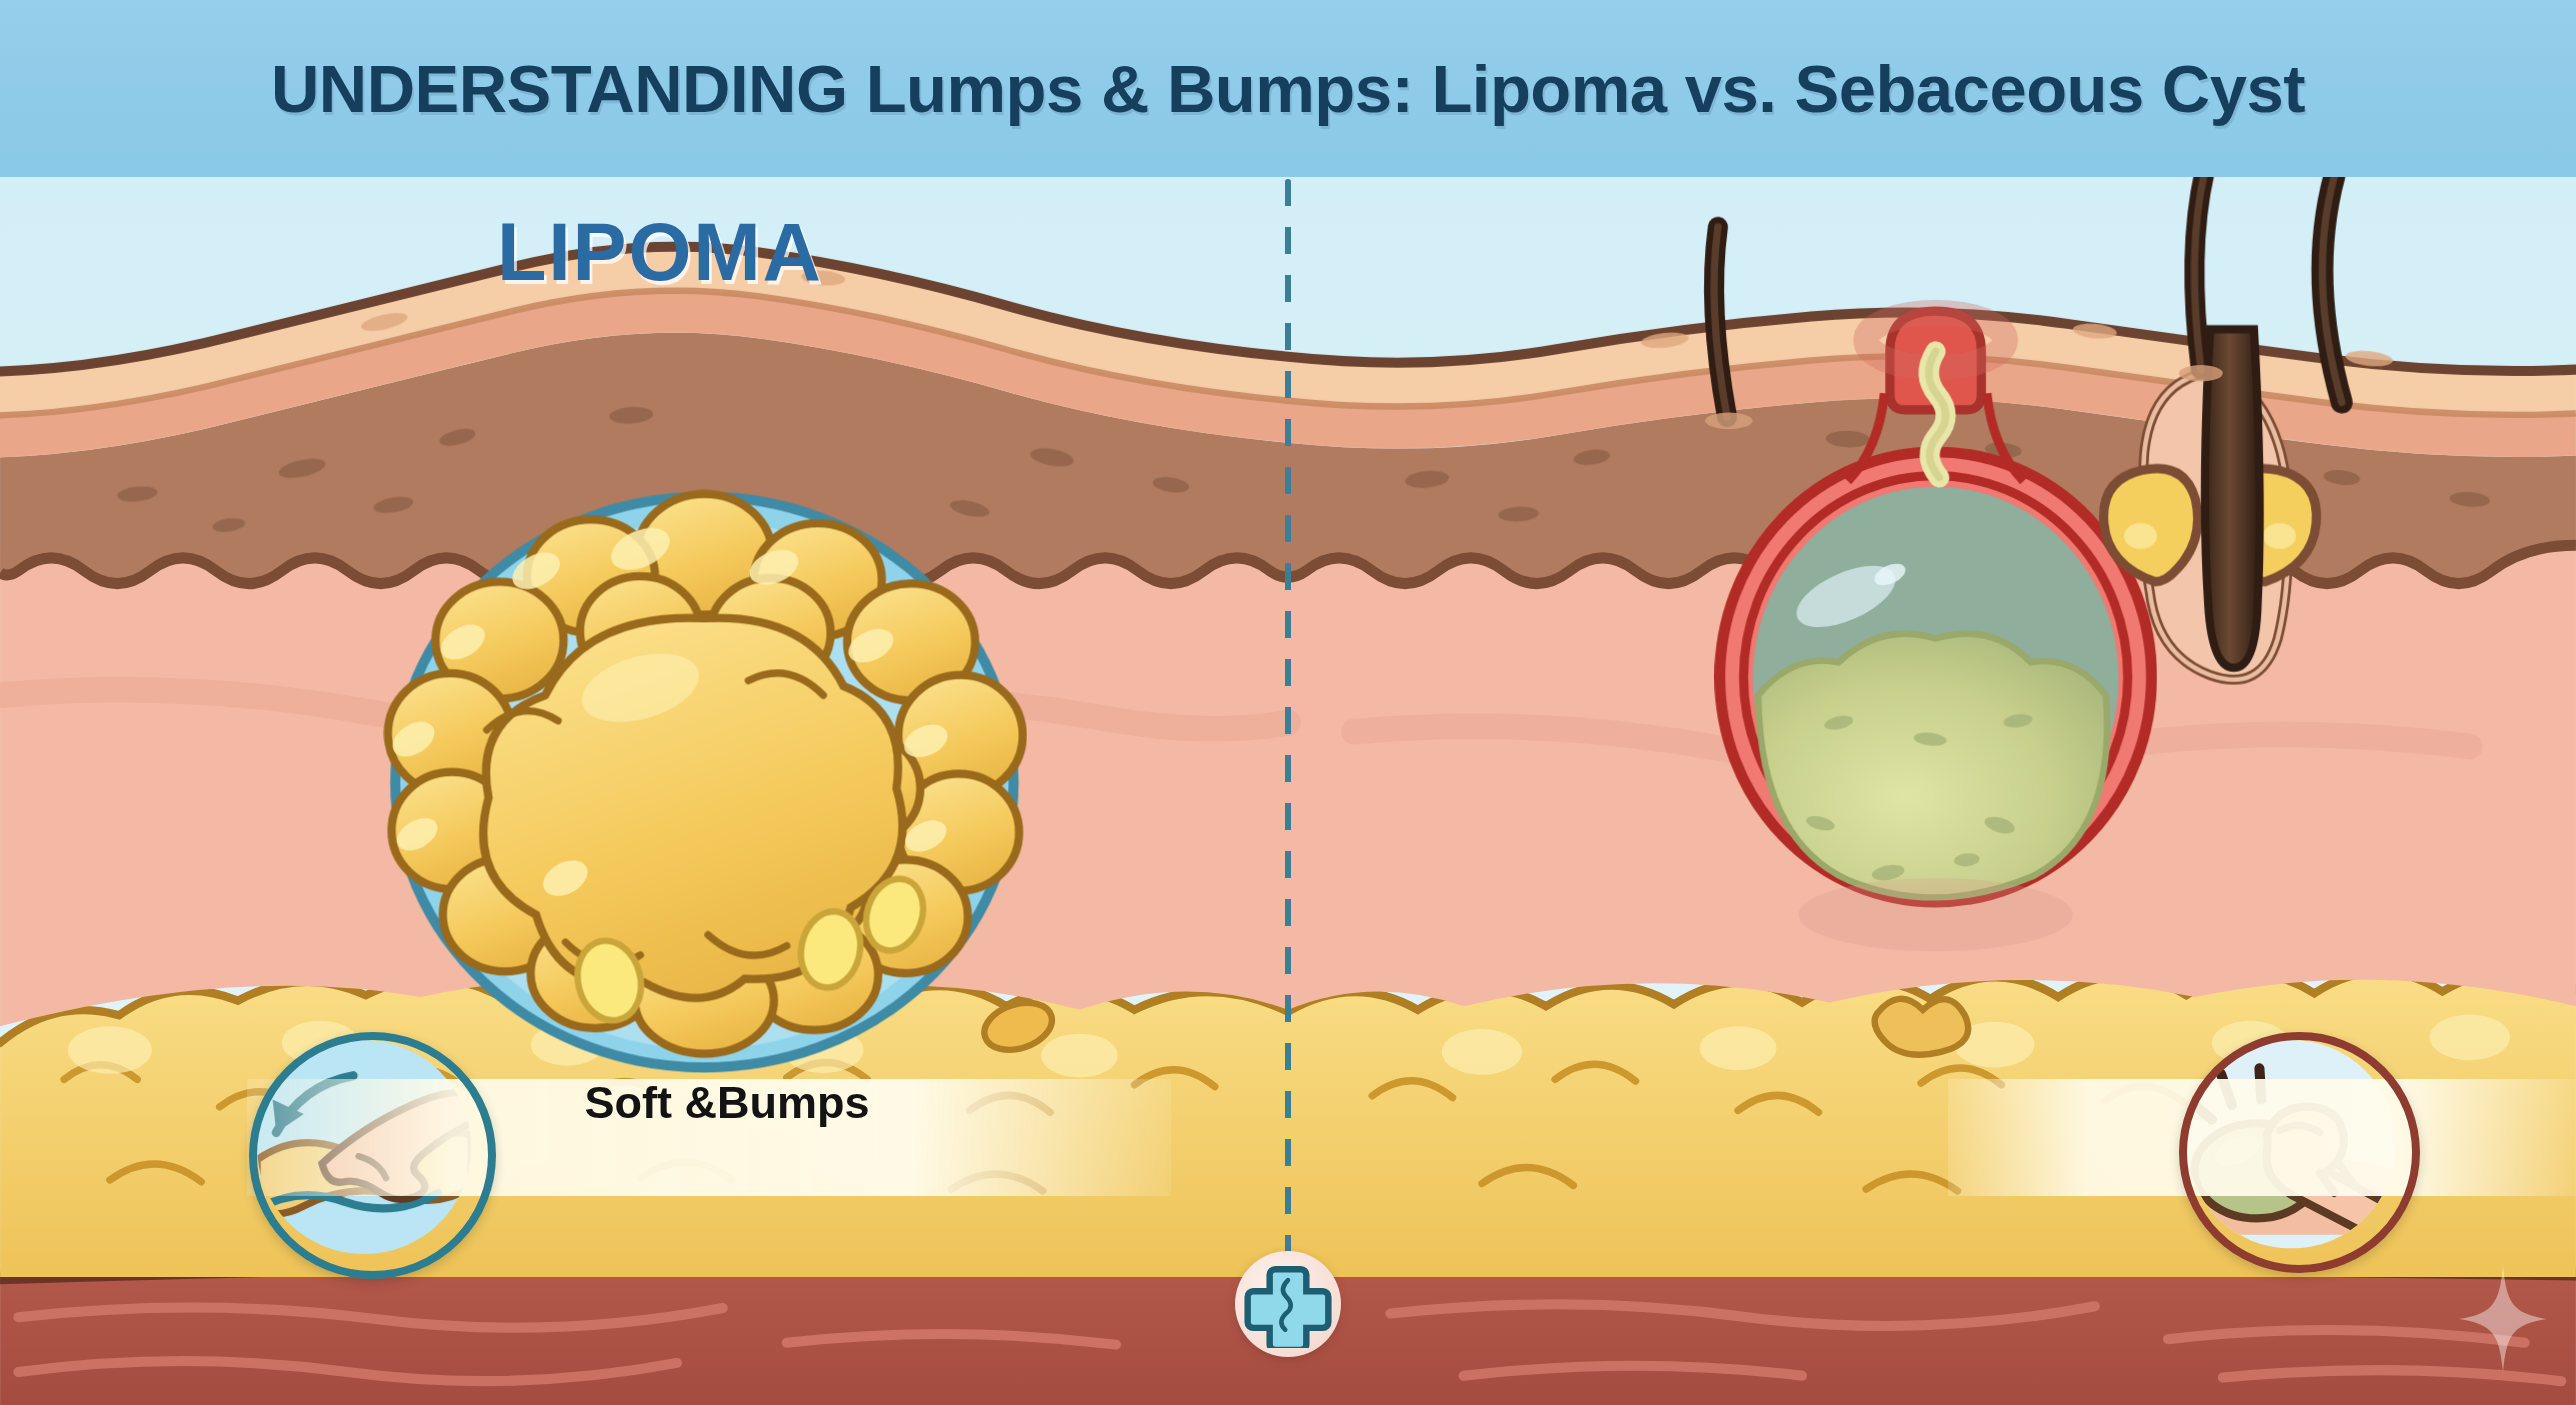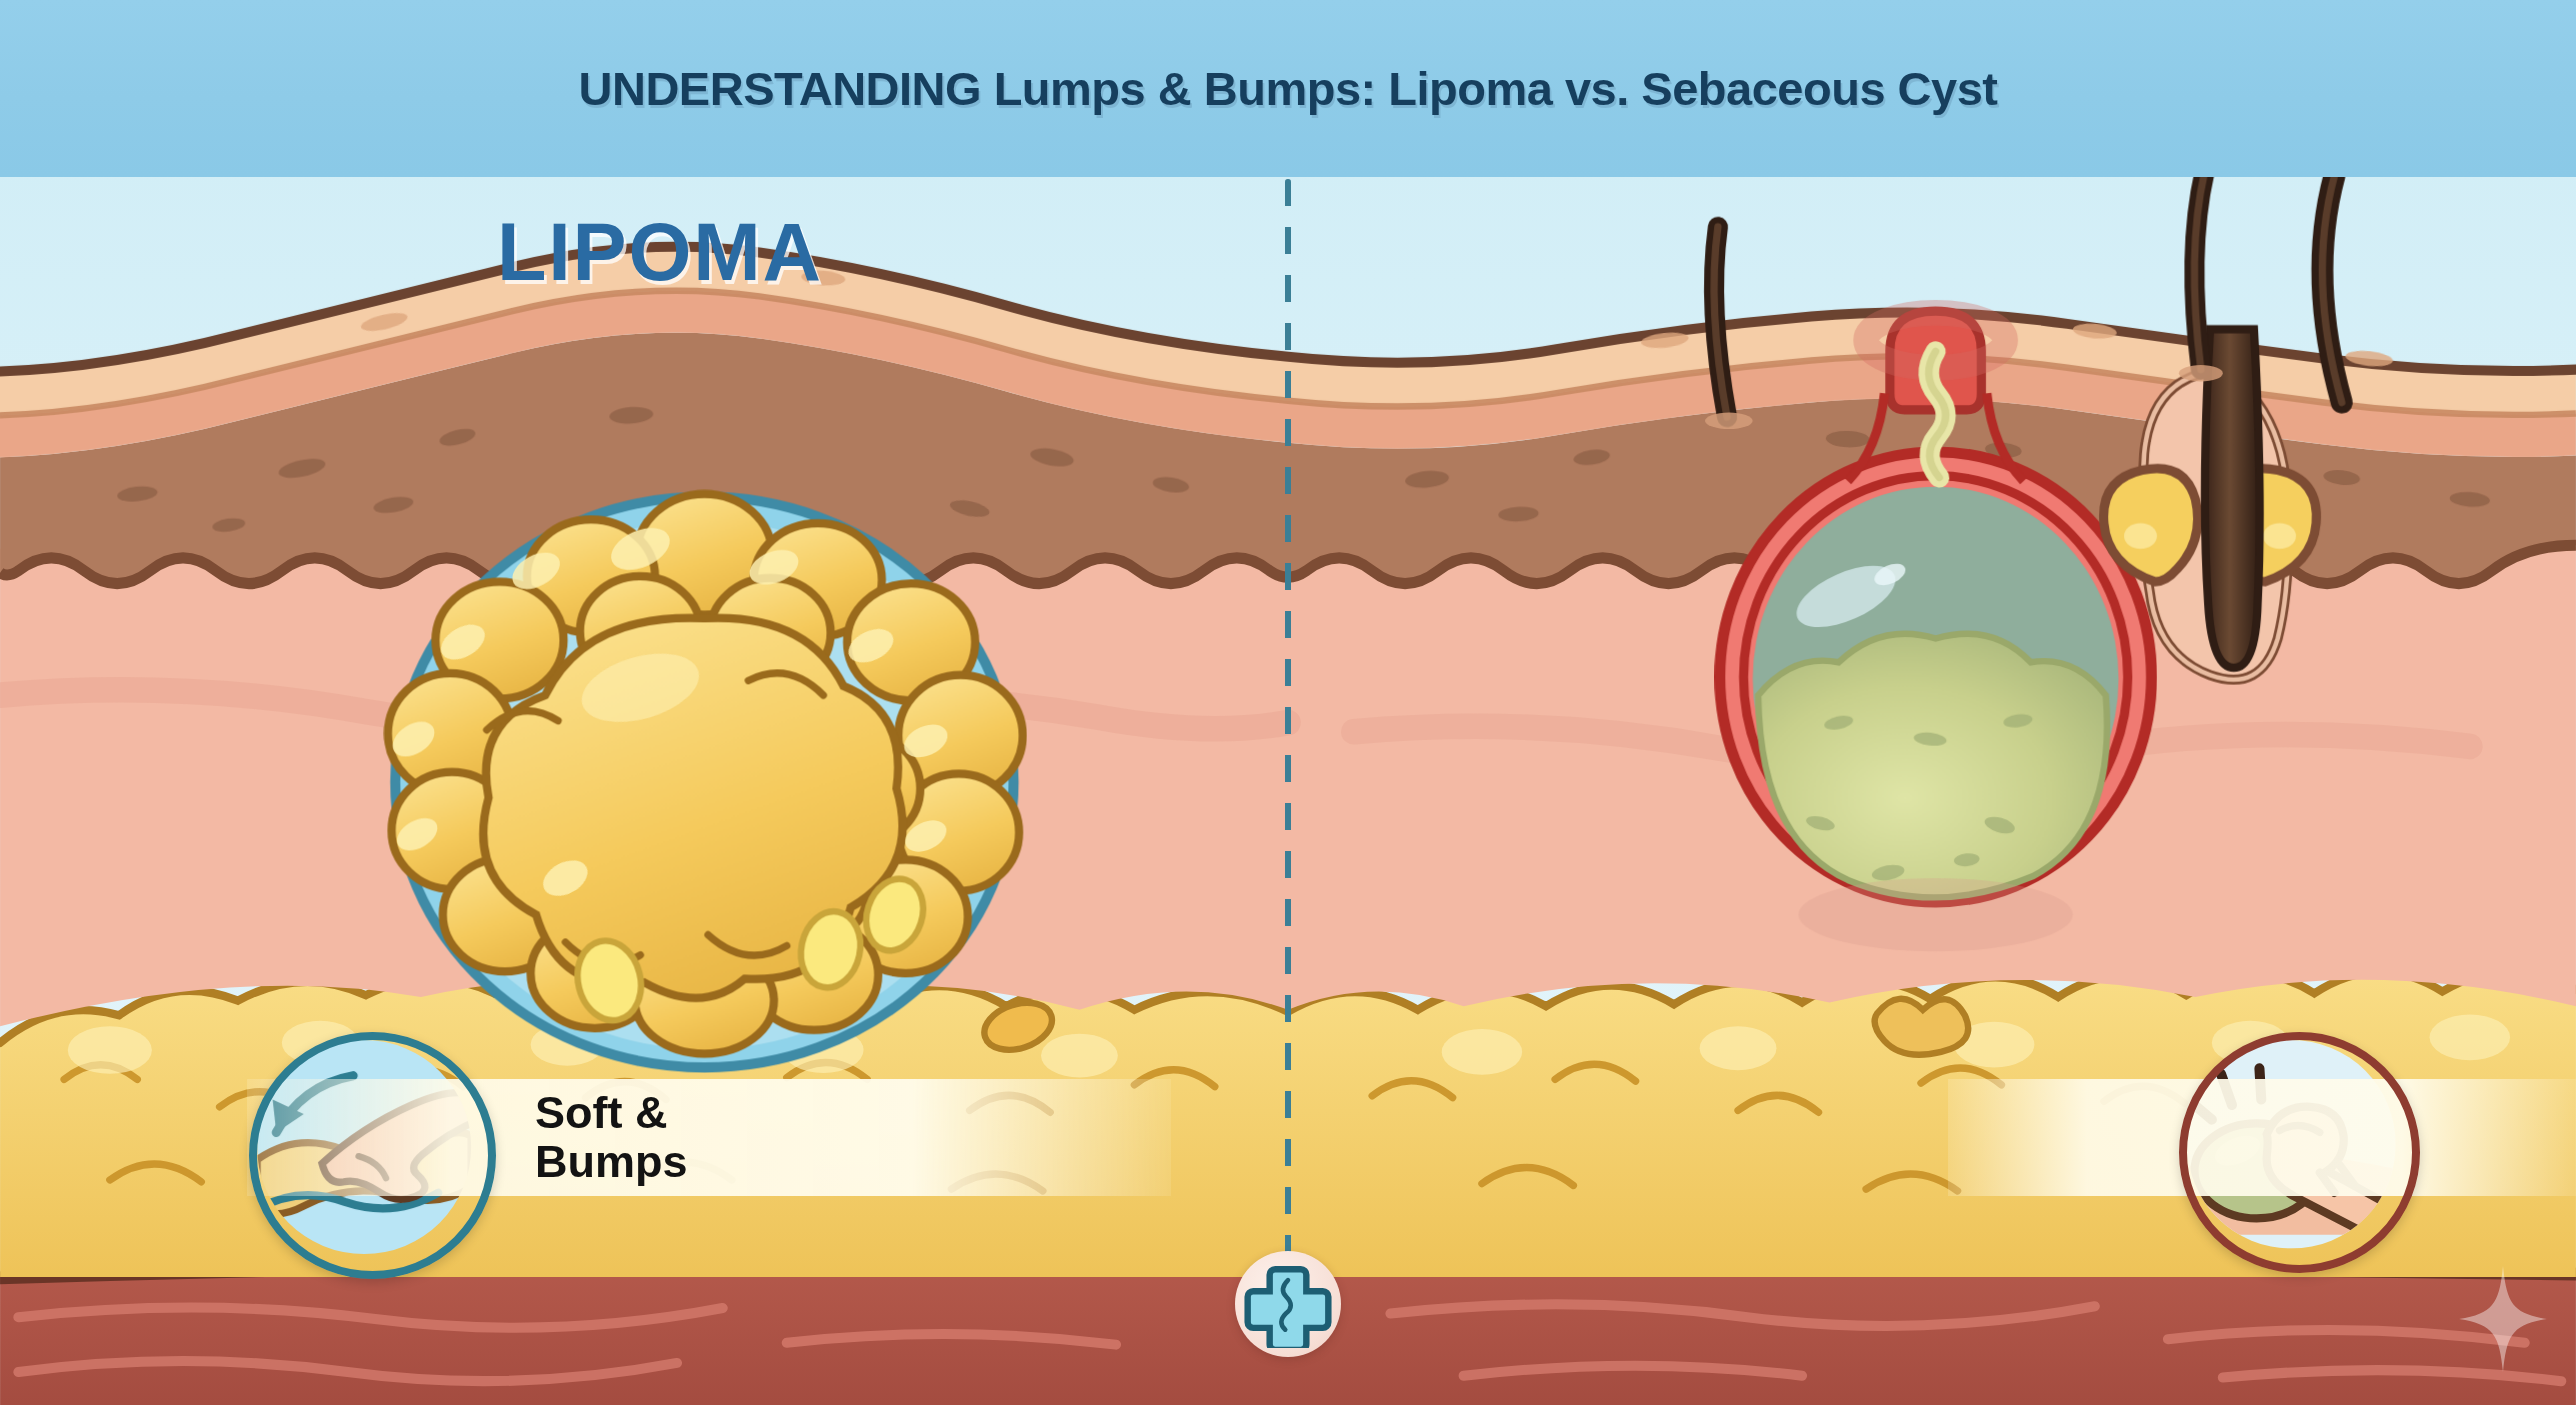--- a/index.html
+++ b/index.html
@@ -5,21 +5,21 @@
   html,body{margin:0;padding:0;background:#fff;}
   body{font-family:"Liberation Sans",sans-serif;}
   #stage{position:relative;width:2576px;height:1405px;overflow:hidden;background:#d3eef6;}
   #art{position:absolute;inset:0;}
 
   
   .header-band{position:absolute;left:0;top:0;width:2576px;height:177px;
     background:linear-gradient(180deg,#94cfeb 0%,#8ecbe8 55%,#8ac9e7 100%);}
   .header-title{position:absolute;left:0;top:0;width:2576px;height:177px;
     display:flex;align-items:center;justify-content:center;
-    font-size:47px;font-weight:bold;color:#163f5e;letter-spacing:-0.5px;
+    font-size:67px;font-weight:bold;color:#163f5e;letter-spacing:-0.5px;
     text-shadow:1.8px 2.7px 0 rgba(20,50,75,0.13);white-space:nowrap;}
 
   
   .panel-title{position:absolute;font-weight:bold;white-space:nowrap;}
   #lipoma-title{left:497px;top:206px;font-size:81px;color:#2a6ba3;
     text-shadow:2.7px 3.7px 0 rgba(255,255,255,0.75);letter-spacing:1.8px;}
   #cyst-title{left:1491px;top:206px;font-size:81px;color:#c0302b;
     text-shadow:2.7px 3.7px 0 rgba(255,255,255,0.75);letter-spacing:0.9px;}
 
   
@@ -30,21 +30,21 @@
     background:radial-gradient(circle at 38% 33%,#fdf0ea 0%,#f6ded5 70%,#eccfc6 100%);
     box-shadow:0 2.7px 8.2px rgba(90,40,30,0.25);}
   .cross-badge .plus{position:absolute;left:50%;top:50%;transform:translate(-50%,-50%);}
 
   
   .caption-strip{position:absolute;height:117px;
     background:linear-gradient(90deg,rgba(255,250,230,0.18) 0%,rgba(255,251,233,0.92) 22%,rgba(255,252,236,0.95) 72%,rgba(255,250,230,0.12) 100%);}
   #caption-strip-left{left:247px;top:1079px;width:924px;}
   #caption-strip-right{left:1948px;top:1079px;width:631px;}
   .caption-text{position:absolute;left:535px;top:1079px;width:384px;height:117px;
-    display:flex;flex-direction:column;justify-content:center;
+    display:flex;justify-content:center;
     font-size:45px;font-weight:bold;color:#131313;line-height:1.08;}
 
   
   .badge{position:absolute;border-radius:50%;overflow:hidden;}
   #soft-mobile-badge{left:249px;top:1032px;width:231px;height:231px;
     border:8.2px solid #2d7d91;background:#b9e5f5;box-shadow:0 3.7px 11px rgba(0,0,0,0.17);}
   #firm-fixed-badge{left:2179px;top:1032px;width:225px;height:225px;
     border:8.2px solid #8e3c30;background:#dff1f8;box-shadow:0 3.7px 11px rgba(0,0,0,0.17);}
 
   .sparkle{position:absolute;left:2459px;top:1266px;width:88px;height:106px;opacity:0.42;}

